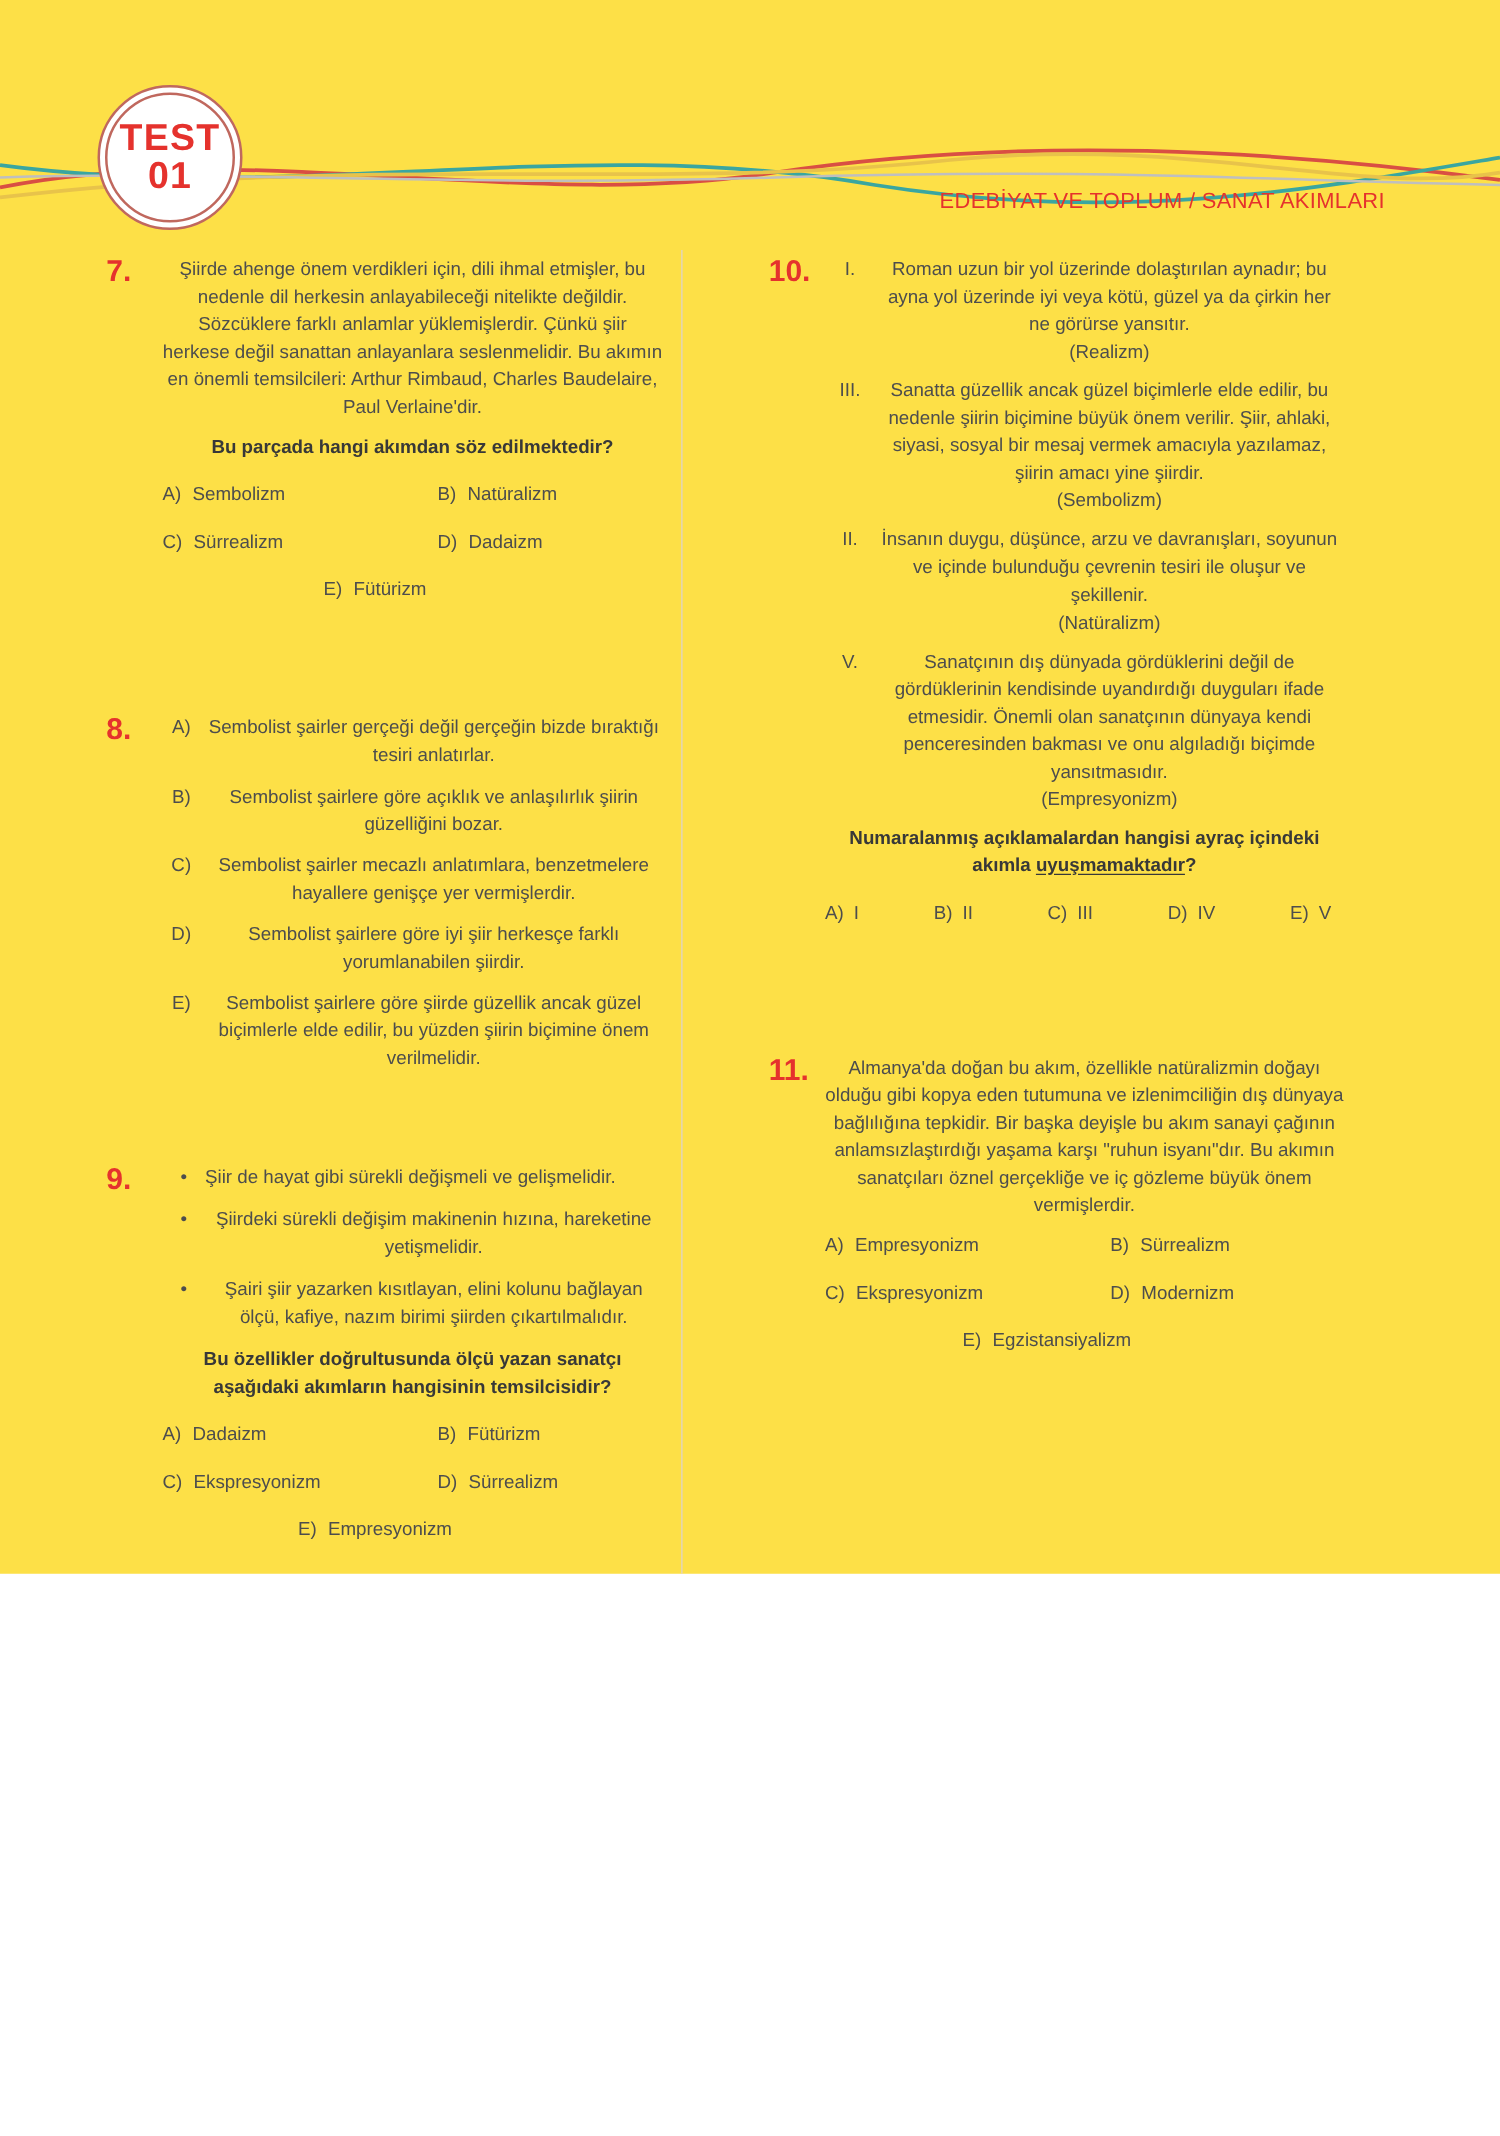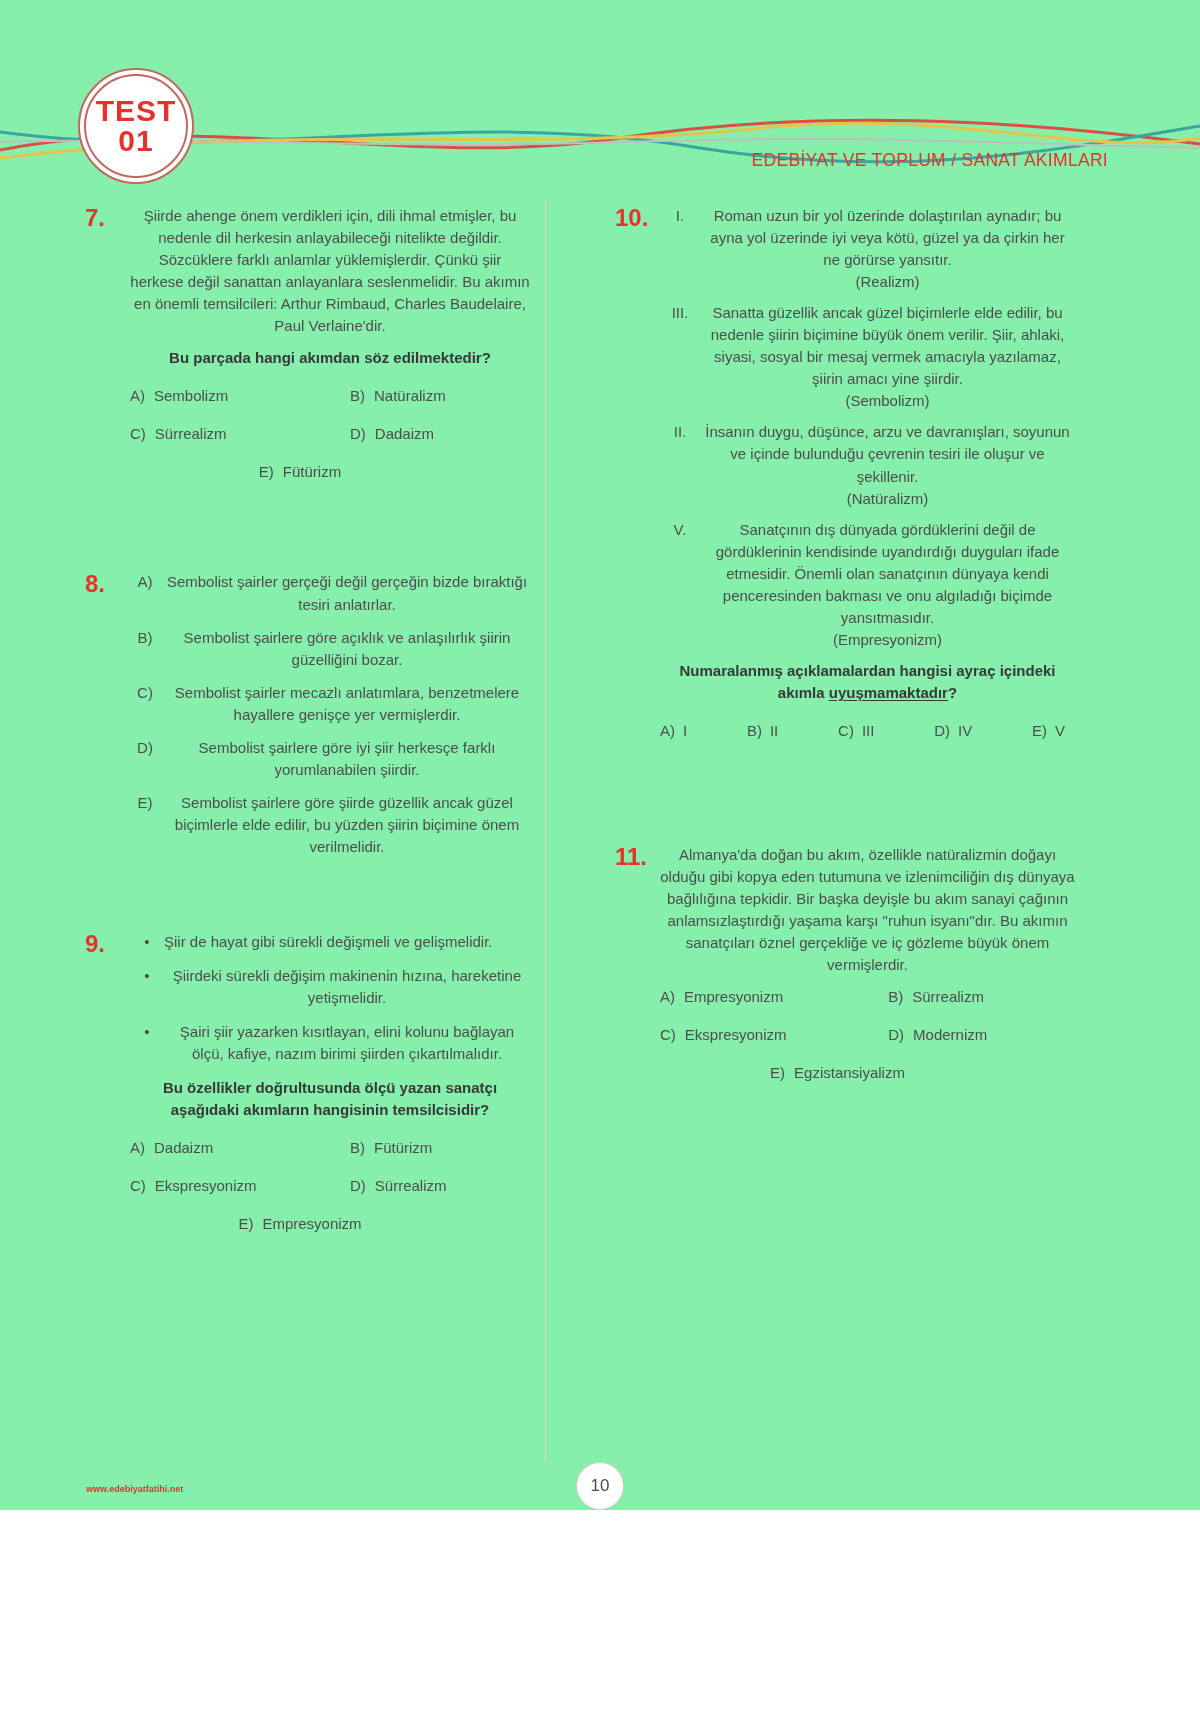--- a/index.html
+++ b/index.html
@@ -1,17 +1,17 @@
 <!DOCTYPE html>
 <html><head>
 <meta charset="utf-8">
 <style>
   * { margin:0; padding:0; box-sizing:border-box; }
   body { background:#ffffff; font-family:"Liberation Sans","DejaVu Sans",sans-serif; }
-  .page { position:relative; width:1200px; height:1510px; background:#86efac; overflow:hidden; }
+  .page { position:relative; width:1200px; height:1259px; background:#fde047; overflow:hidden; }
 
   
   .ribbon { position:absolute; top:92px; left:0; width:1200px; height:90px; }
   .badge { position:absolute; top:68px; left:78px; width:116px; height:116px; border-radius:50%;
            background:#fff; border:2px solid #c0685e; display:flex; flex-direction:column;
            align-items:center; justify-content:center; z-index:2; }
   .badge::before { content:""; position:absolute; inset:4px; border-radius:50%; border:2px solid #c0685e; }
   .badge span { color:#e5322d; font-weight:800; font-size:30px; line-height:1.0; letter-spacing:1px; }
   .header-title { position:absolute; top:150px; right:92px; color:#e5322d; font-weight:400;
                   font-size:17.5px; letter-spacing:0.3px; z-index:2; }

